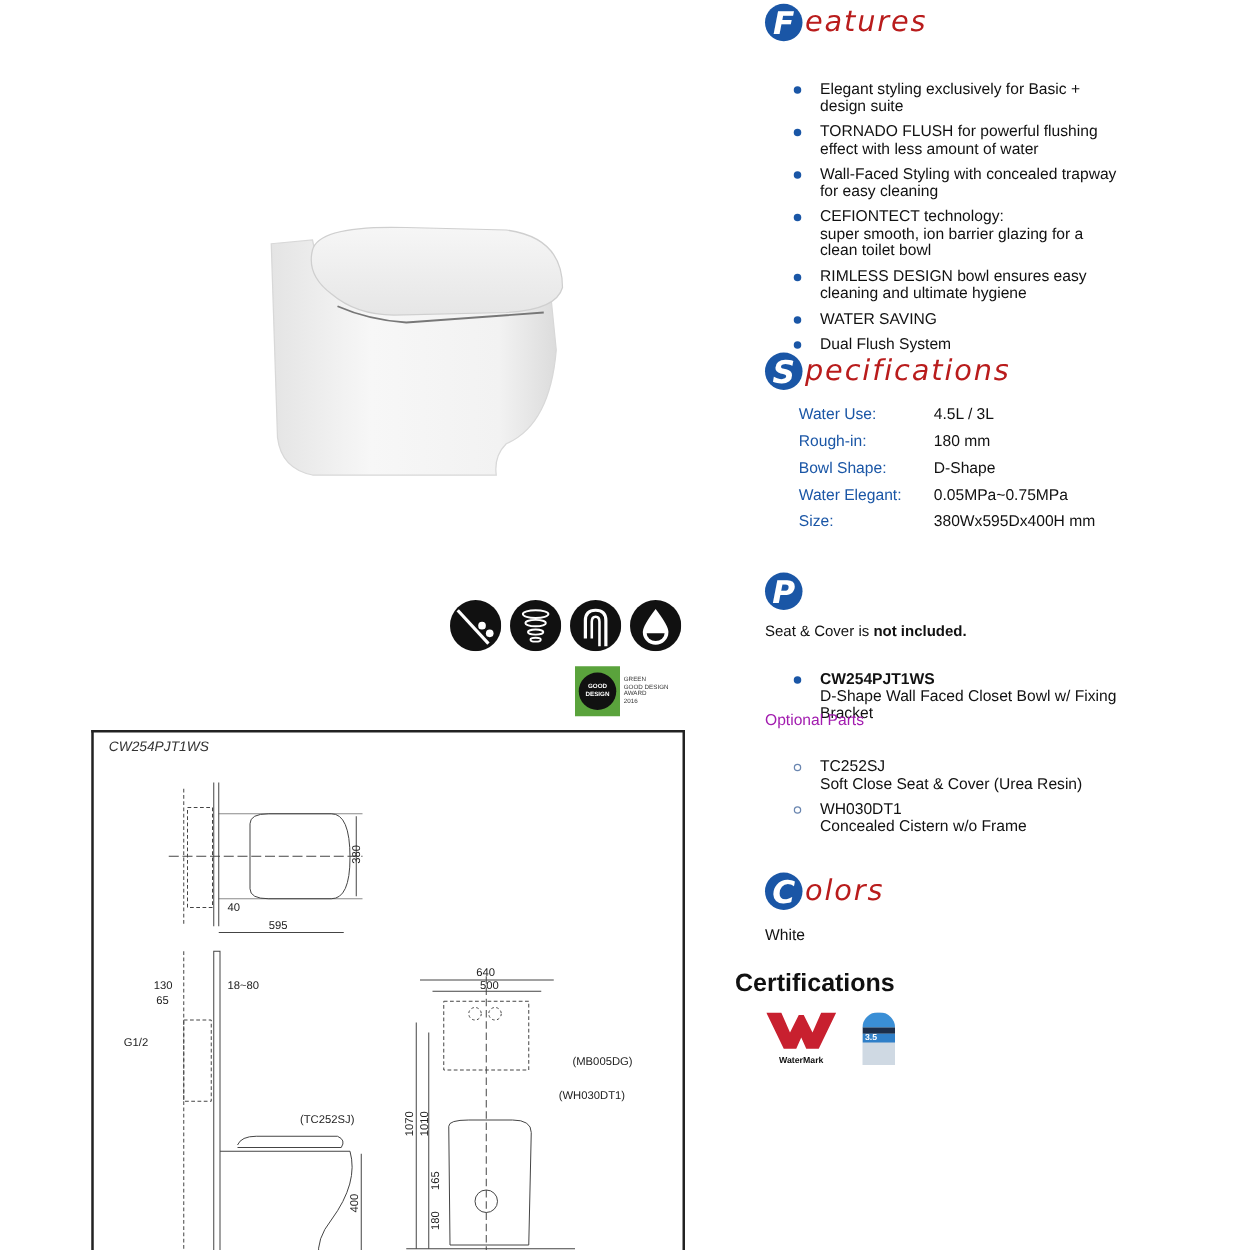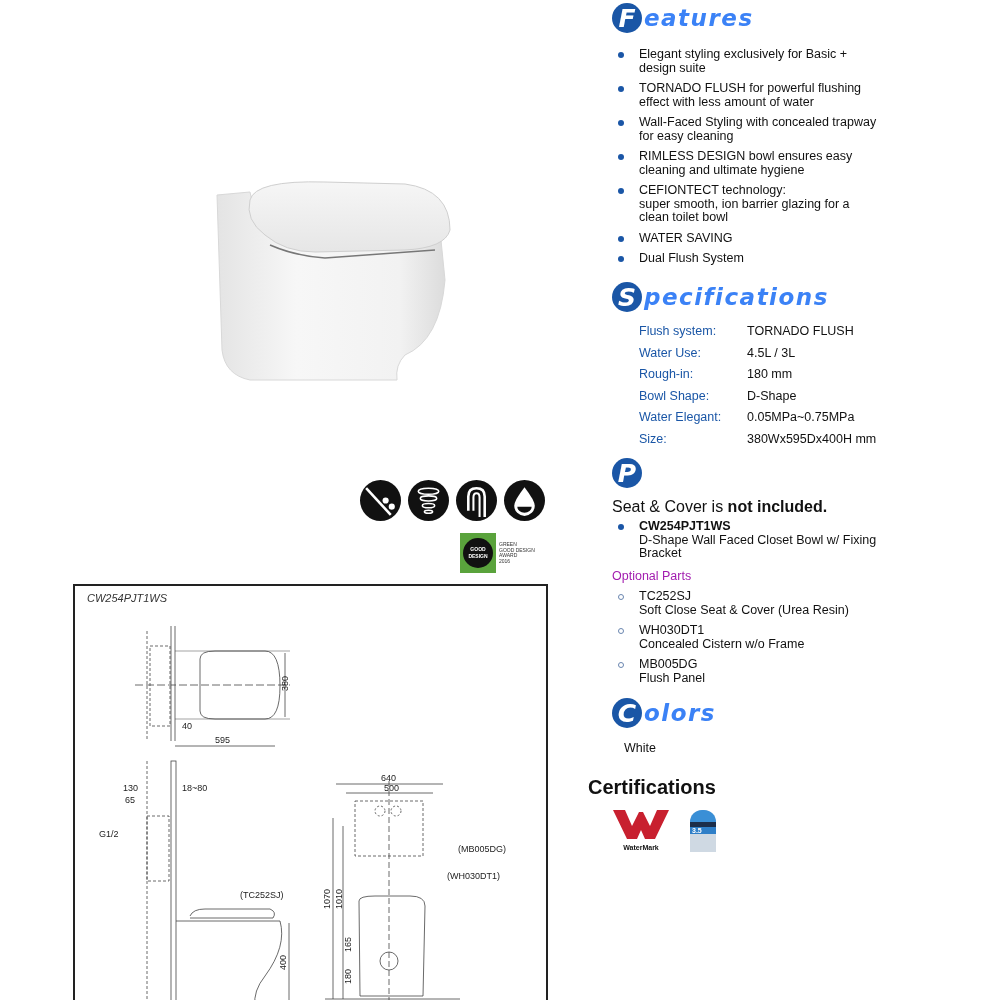--- a/index.html
+++ b/index.html
@@ -1,21 +1,21 @@
 <!DOCTYPE html>
 <html><head>
 <meta charset="utf-8">
 <style>
   html,body{margin:0;padding:0;background:#fff;}
   body{width:1000px;height:1000px;position:relative;overflow:hidden;font-family:"Liberation Sans",sans-serif;color:#111;}
   .abs{position:absolute;}
   .hdr{position:absolute;display:flex;align-items:center;}
   .hdr .circ{width:30px;height:30px;border-radius:50%;background:#1a56a6;color:#fff;font-weight:bold;font-style:italic;font-size:25px;display:flex;align-items:center;justify-content:center;font-family:"DejaVu Sans",sans-serif;}
-  .hdr .rest{color:#3b82f6;font-weight:bold;font-style:italic;font-size:23px;letter-spacing:1.5px;margin-left:2px;font-family:"DejaVu Sans",sans-serif;}
-  ul.feat{list-style:none;margin:0;padding:0;}
+  .hdr .rest{color:#b91c1c;font-weight:normal;font-style:italic;font-size:23px;letter-spacing:1.5px;margin-left:2px;font-family:"DejaVu Sans",sans-serif;}
+  ul.feat{list-style:none;margin:17px;padding:0;}
   ul.feat li{position:relative;padding-left:27px;font-size:12.5px;line-height:13.5px;margin-bottom:7px;}
   ul.feat li:before{content:"";position:absolute;left:6px;top:4px;width:6px;height:6px;border-radius:50%;background:#1a56a6;}
   ul.opt li:before{background:#fff;border:1px solid #6a86b0;width:4px;height:4px;}
   .spec{display:flex;font-size:12.5px;line-height:21.5px;}
   .spec .k{color:#1a56a6;width:108px;}
   .blue{color:#a21caf;}
   .drawing{position:absolute;left:73px;top:584px;width:471px;height:420px;border:2px solid #222;border-bottom:none;}
   .cert-h{font-size:20px;font-weight:bold;}
   svg text{font-family:"Liberation Sans",sans-serif;}
 </style>
@@ -144,36 +144,32 @@
 </div>
 
 <div class="hdr" style="left:612px;top:3px;">
   <span class="circ">F</span>
   <span class="rest">eatures</span>
 </div>
 <ul class="feat abs" style="left:612px;top:48px;width:300px;">
   <li><span>Elegant styling exclusively for Basic +</span><br><span>design suite</span></li>
   <li><span>TORNADO FLUSH for powerful flushing</span><br><span>effect with less amount of water</span></li>
   <li><span>Wall-Faced Styling with concealed trapway</span><br><span>for easy cleaning</span></li>
+  <li><span>CEFIONTECT technology:</span><br><span>super smooth, ion barrier glazing for a</span><br><span>clean toilet bowl</span></li>
   <li><span>RIMLESS DESIGN bowl ensures easy</span><br><span>cleaning and ultimate hygiene</span></li>
-  <li><span>CEFIONTECT technology:</span><br><span>super smooth, ion barrier glazing for a</span><br><span>clean toilet bowl</span></li>
   <li><span>WATER SAVING</span></li>
   <li><span>Dual Flush System</span></li>
 </ul>
 
 <div class="hdr" style="left:612px;top:282px;">
   <span class="circ">S</span>
   <span class="rest">pecifications</span>
 </div>
 <div class="abs" style="left:639px;top:321px;">
   <div class="spec">
-      <span class="k">Flush system:</span>
-      <span>TORNADO FLUSH</span>
-    </div>
-  <div class="spec">
       <span class="k">Water Use:</span>
       <span>4.5L / 3L</span>
     </div>
   <div class="spec">
       <span class="k">Rough-in:</span>
       <span>180 mm</span>
     </div>
   <div class="spec">
       <span class="k">Bowl Shape:</span>
       <span>D-Shape</span>
@@ -184,38 +180,37 @@
     </div>
   <div class="spec">
       <span class="k">Size:</span>
       <span>380Wx595Dx400H mm</span>
     </div>
 </div>
 
 <div class="hdr" style="left:612px;top:458px;">
   <span class="circ">P</span>
 </div>
-<div class="abs" style="left:612px;top:498px;font-size:16px;">
+<div class="abs" style="left:612px;top:498px;font-size:12px;">
   <span>Seat &amp; Cover is </span><b>not included.</b>
 </div>
 <ul class="feat abs" style="left:612px;top:520px;width:300px;">
   <li><b>CW254PJT1WS</b><br><span>D-Shape Wall Faced Closet Bowl w/ Fixing</span><br><span>Bracket</span></li>
 </ul>
 <div class="abs blue" style="left:612px;top:569px;font-size:12.5px;">Optional Parts</div>
 <ul class="feat opt abs" style="left:612px;top:590px;width:300px;">
   <li><span>TC252SJ</span><br><span>Soft Close Seat &amp; Cover (Urea Resin)</span></li>
   <li><span>WH030DT1</span><br><span>Concealed Cistern w/o Frame</span></li>
-  <li><span>MB005DG</span><br><span>Flush Panel</span></li>
 </ul>
 
 <div class="hdr" style="left:612px;top:698px;">
   <span class="circ">C</span>
   <span class="rest">olors</span>
 </div>
-<div class="abs" style="left:612px;top:741px;font-size:12.5px;margin-left:12px;">White</div>
+<div class="abs" style="left:612px;top:741px;font-size:12.5px;">White</div>
 
 <div class="abs cert-h" style="left:588px;top:776px;">Certifications</div>
 <div class="abs" style="left:610px;top:810px;width:62px;text-align:center;">
   <svg width="56" height="30" viewBox="0 0 56 30">
     <path d="M0 0 L12 0 L19 16 L26 2 L30 2 L37 16 L44 0 L56 0 L42 29 L32 29 L28 20 L24 29 L14 29 Z" fill="#c8202f"></path>
   </svg>
   <div style="font-size:7px;font-weight:bold;">WaterMark</div>
 </div>
 <div class="abs" style="left:690px;top:810px;width:26px;height:42px;background:#cfd9e3;border-radius:12px 12px 0 0;overflow:hidden;">
   <div style="height:12px;background:#3a8fd6;"></div>

